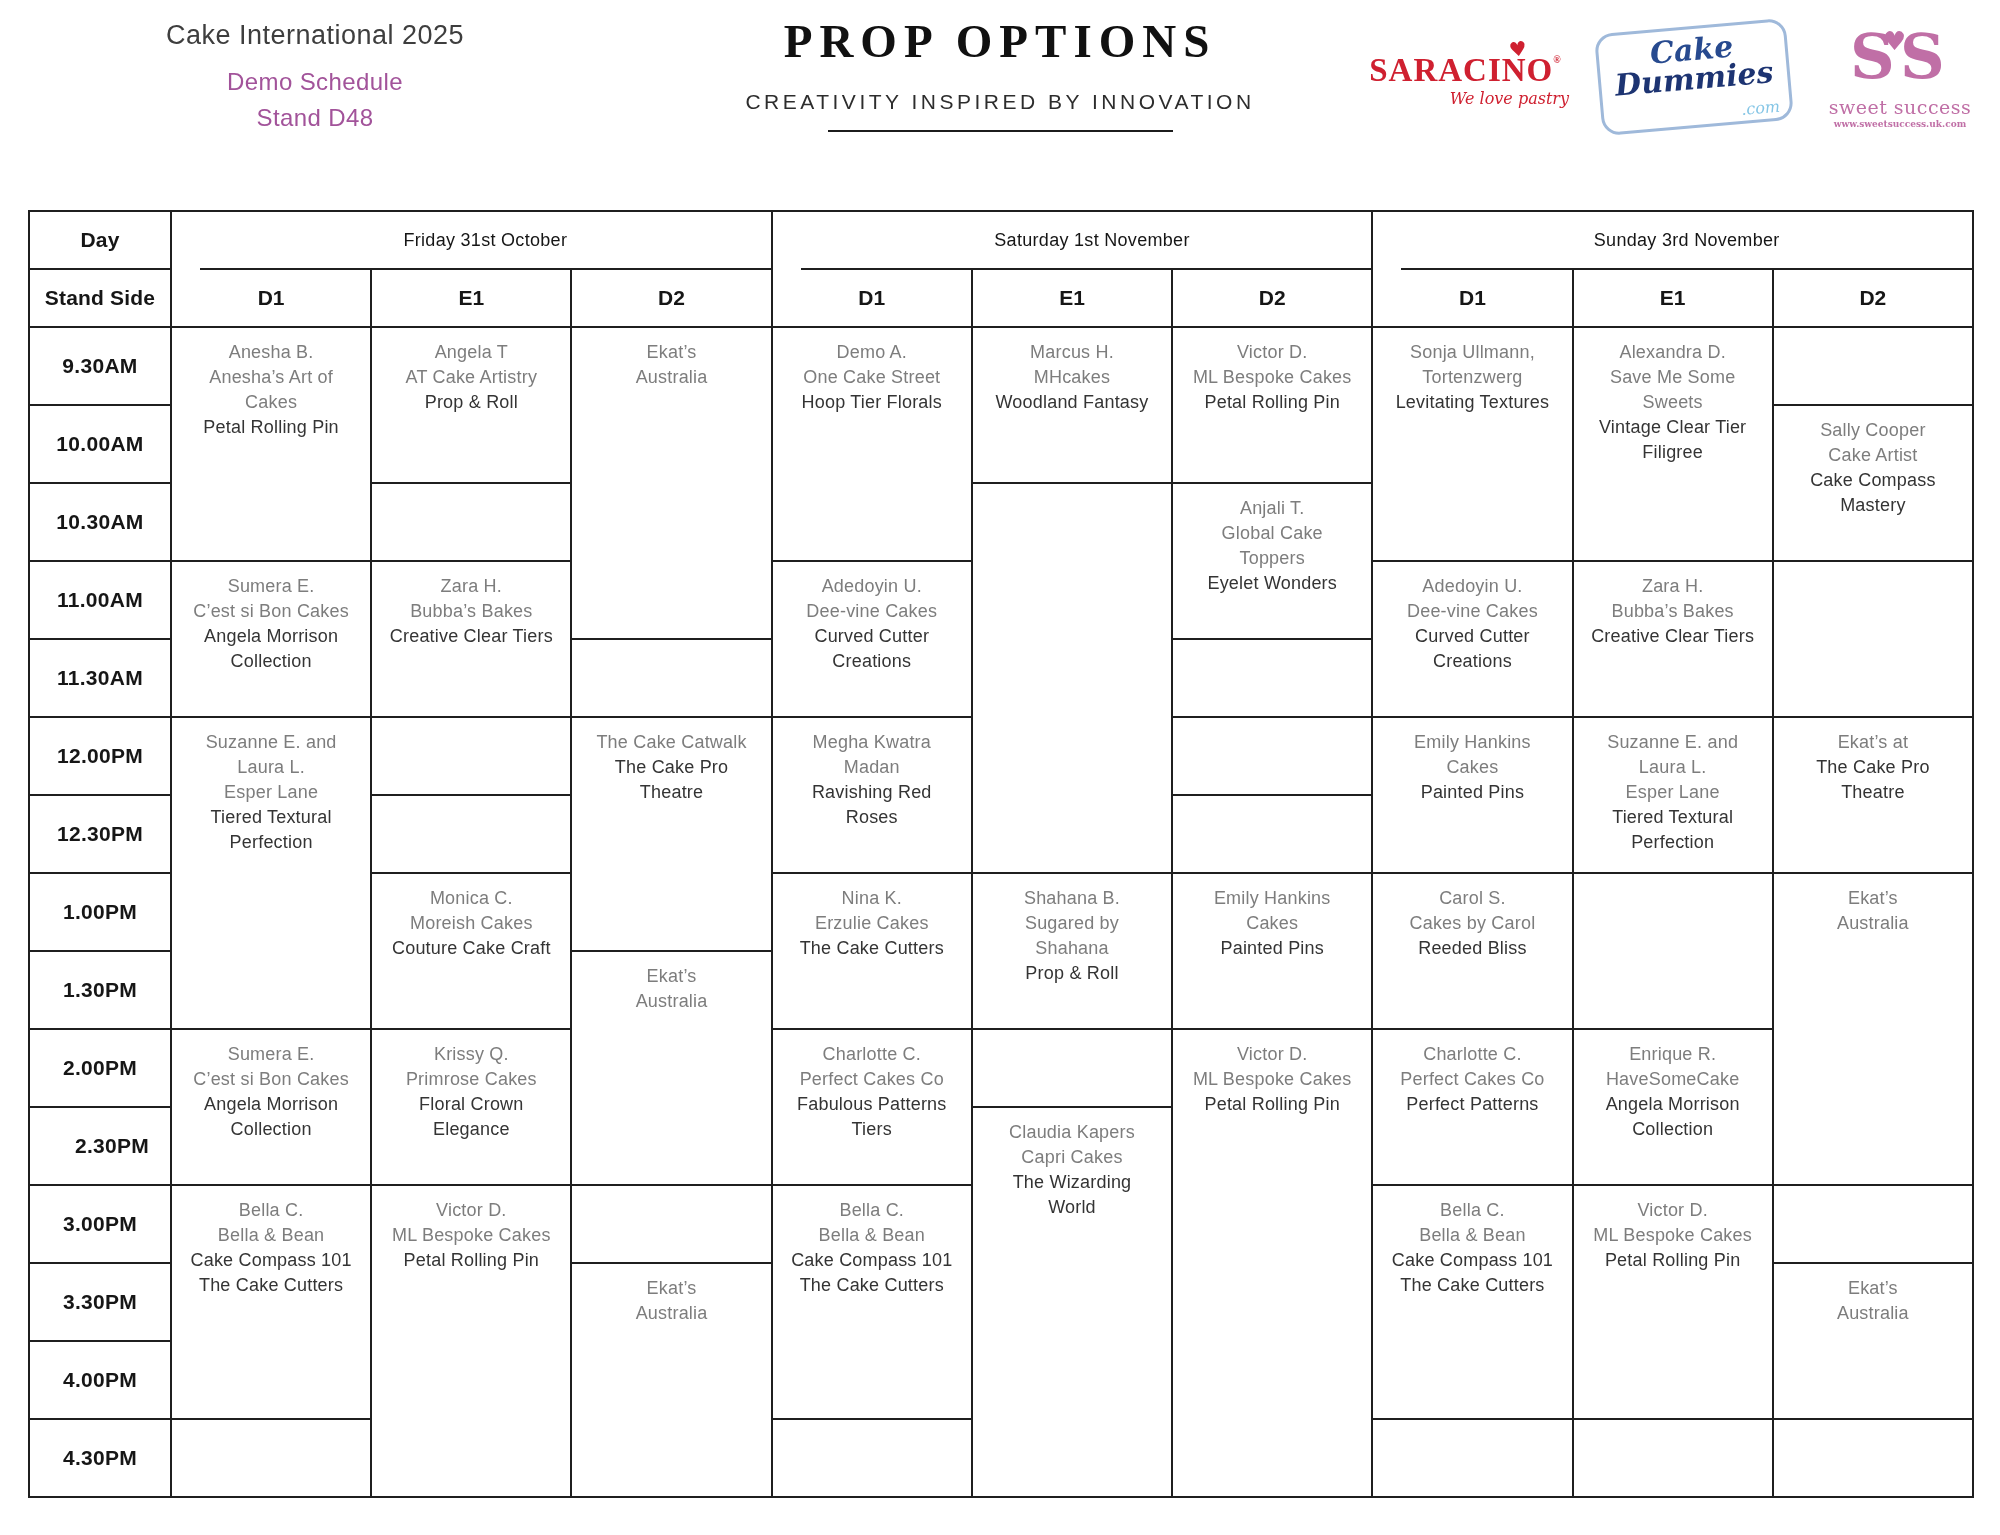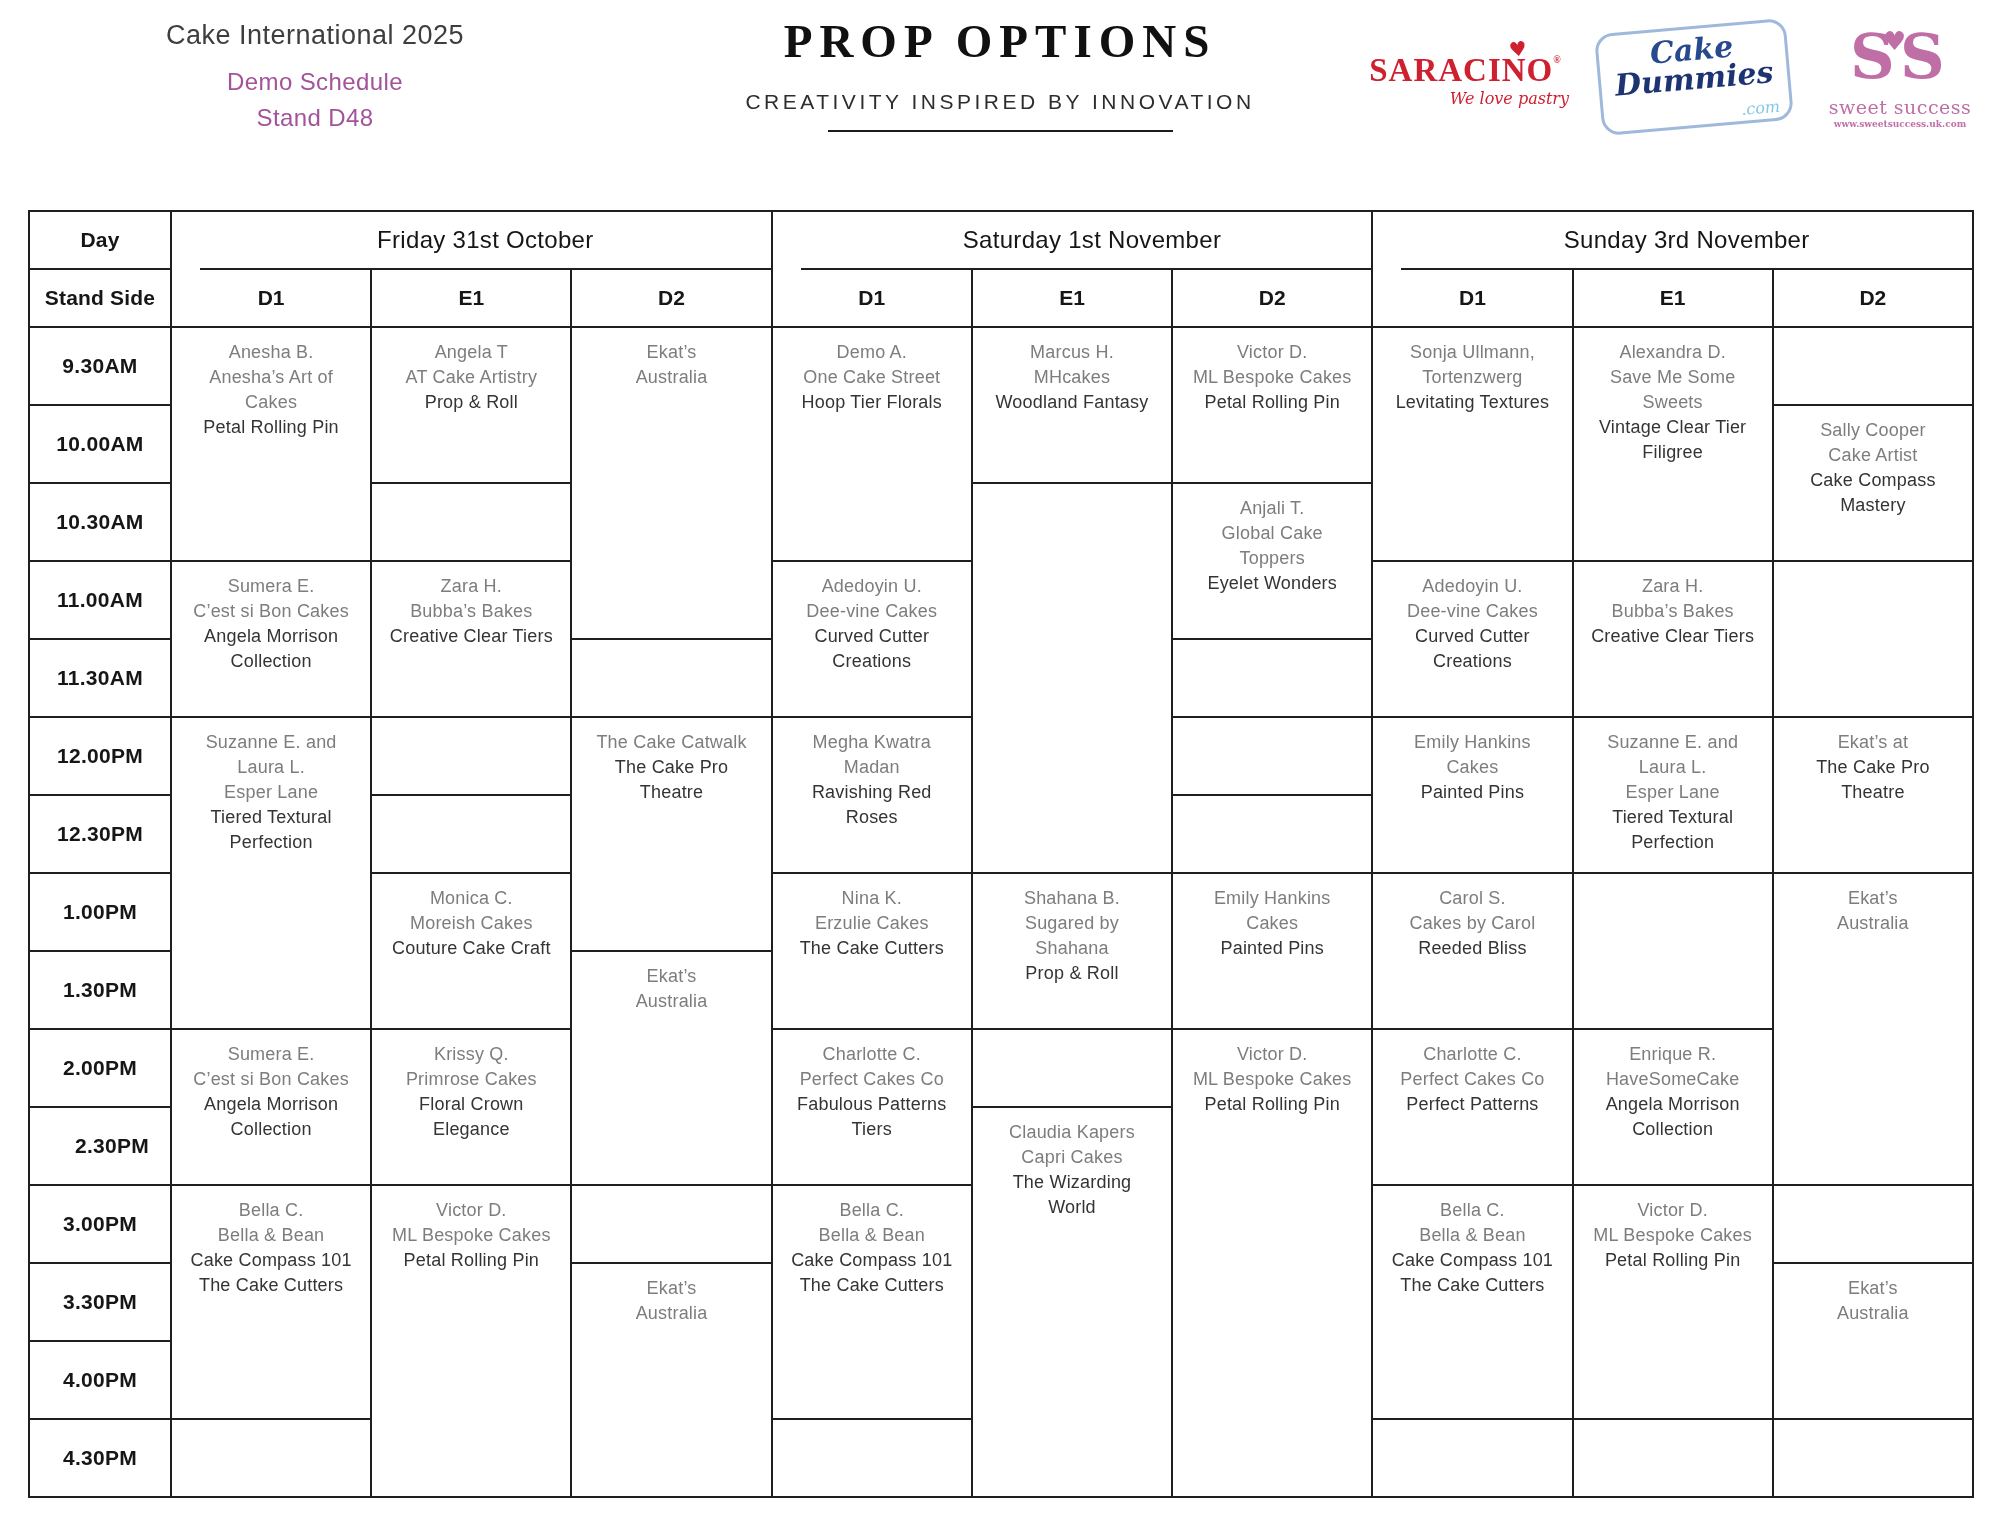--- a/index.html
+++ b/index.html
@@ -40,21 +40,21 @@
   .logo-sweetsuccess .name{font-family:"DejaVu Serif",serif;font-weight:normal;font-size:19px;letter-spacing:.5px;margin-top:2px;}
   .logo-sweetsuccess .url{font-family:"DejaVu Serif",serif;font-weight:bold;font-size:9px;margin-top:1px;}
 
   
   #schedule{position:absolute;left:28px;top:210px;width:1944px;
     display:grid;grid-template-columns:142px repeat(9,1fr);
     grid-template-rows:58px 58px repeat(15,78px);
     border-top:2px solid #1f1f1f;border-left:2px solid #1f1f1f;background:#fff;}
   #schedule > div{border-right:2px solid #1f1f1f;border-bottom:2px solid #1f1f1f;box-sizing:border-box;}
   .hcell{display:flex;align-items:center;justify-content:center;color:#161616;}
-  .date-hdr{font-size:24px;letter-spacing:.3px;margin-left:28px;}
+  .date-hdr{font-size:18px;letter-spacing:.3px;margin-left:28px;}
   .day-hdr{font-size:21px;font-weight:bold;letter-spacing:.2px;}
   .stand-hdr{font-size:21px;font-weight:bold;}
   .time-hdr{font-size:21px;font-weight:bold;letter-spacing:.3px;}
   .cell{padding:12px 17px 6px 17px;text-align:center;font-size:18px;line-height:25px;letter-spacing:.2px;}
   .cell .who{color:#7d7d7d;}
   .cell .what{color:#343434;}
 </style>
 </head>
 <body>
 

